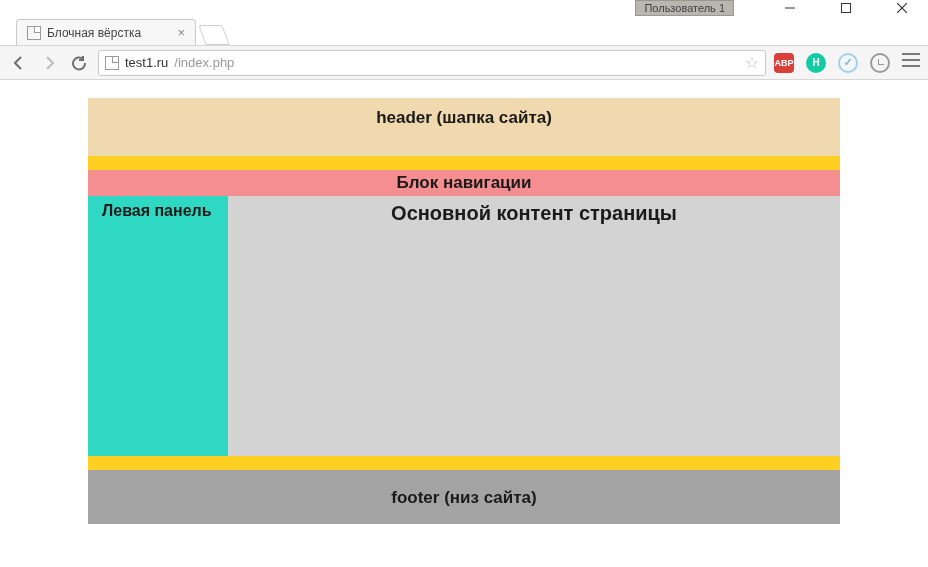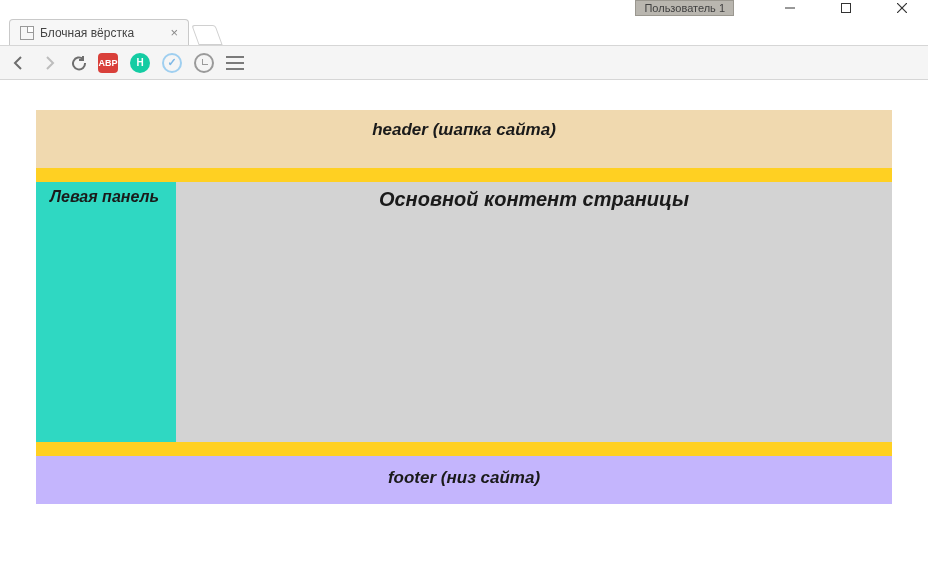--- a/index.html
+++ b/index.html
@@ -38,21 +38,21 @@
     color: #333;
   }
   .win-btn svg { display:block; }
 
   
   .tabstrip {
     height: 30px;
     background: #fff;
     display: flex;
     align-items: flex-end;
-    padding-left: 9px;
+    padding-left: 16px;
     border-bottom: 1px solid #d6d6d6;
   }
   .tab {
     display: flex;
     align-items: center;
     height: 26px;
     background: #f7f7f7;
     border: 1px solid #c9c9c9;
     border-bottom: none;
     border-radius: 4px 4px 0 0;
@@ -134,21 +134,21 @@
     border-left:1px solid #9a9a9a;
     border-bottom:1px solid #9a9a9a;
   }
   .url-host { color:#333; }
   .url-path { color:#999; }
   .star {
     margin-left: auto;
     color: #bdbdbd;
     font-size: 16px;
   }
-  .ext-icons { display:flex; align-items:center; gap:12px; }
+  .ext-icons { display:flex; align-items:flex-start; gap:12px; }
   .ext-icon {
     width: 20px; height: 20px;
     border-radius: 50%;
     display:flex; align-items:center; justify-content:center;
     font-size: 10px; font-weight:bold; color:#fff;
   }
   .abp { background:#d9403a; border-radius:4px; font-size:9px; }
   .h-icon { background:#14cca3; }
   .circle1 { border:2px solid #9fcff0; background:transparent; }
   .circle1::after{content:"✓"; color:#7fb8e6; font-size:11px;}
@@ -159,23 +159,22 @@
     display:flex; flex-direction:column; justify-content:space-between;
   }
   .menu-icon div { height:2px; background:#7a7a7a; }
 
   
   .viewport {
     background: #fff;
     padding: 18px 0 0 0;
   }
   .layout {
-    width: 856px;
-    margin: 12px auto;
-    font-style: italic;
+    width: 752px;
+    margin: 0 auto;
   }
   .site-header {
     background: #f0d9af;
     text-align: center;
     font-weight: bold;
     font-size: 17px;
     padding: 10px 0 28px 0;
     color: #1a1a1a;
   }
   .yellow-bar-top {
@@ -210,25 +209,25 @@
     font-size: 20px;
     text-align: center;
     padding: 6px 0;
     color:#1a1a1a;
   }
   .yellow-bar-bottom {
     height: 14px;
     background: #ffd022;
   }
   .site-footer {
-    background: #c4b5fd;
+    background: #a3a3a3;
     text-align: center;
     font-weight: bold;
     font-size: 17px;
-    padding: 12px 0 16px 0;
+    padding: 18px 0 16px 0;
     color:#1a1a1a;
   }
 </style>
 </head>
 <body>
 
 <div class="titlebar">
   <div class="user-badge">Пользователь 1</div>
   <div class="win-btn">
     <svg width="10" height="10">
@@ -266,38 +265,45 @@
   <div class="nav-btn disabled">
     <svg width="16" height="16">
         <path d="M6 2 L12 8 L6 14" fill="none" stroke="#bdbdbd" stroke-width="2"></path>
       </svg>
   </div>
   <div class="nav-btn">
     <svg width="16" height="16">
         <path d="M12 4 A6 6 0 1 0 14 8" fill="none" stroke="#6e6e6e" stroke-width="2"></path>
         <path d="M12 1 L12 5 L8 5" fill="none" stroke="#6e6e6e" stroke-width="2"></path>
       </svg>
+  </div>
+  <div class="omnibox">
+    <span class="page-icon"></span>
+    <span class="url-host">test1.ru</span>
+      <span class="url-path">/index.php</span>
+    <span class="star">☆</span>
   </div>
   <div class="ext-icons">
     <div class="ext-icon abp">ABP</div>
     <div class="ext-icon h-icon">H</div>
     <div class="ext-icon circle1"></div>
     <div class="ext-icon clock"></div>
     <div class="menu-icon">
         <div></div>
         <div></div>
         <div></div>
       </div>
   </div>
 </div>
 
 <div class="viewport">
   <div class="layout">
     <div class="site-header">header (шапка сайта)</div>
     <div class="yellow-bar-top"></div>
+    <div class="nav-block">Блок навигации</div>
     <div class="columns">
       <div class="left-panel">Левая панель</div>
       <div class="main-content">Основной контент страницы</div>
     </div>
     <div class="yellow-bar-bottom"></div>
     <div class="site-footer">footer (низ сайта)</div>
   </div>
 </div>
 
 </body></html>

